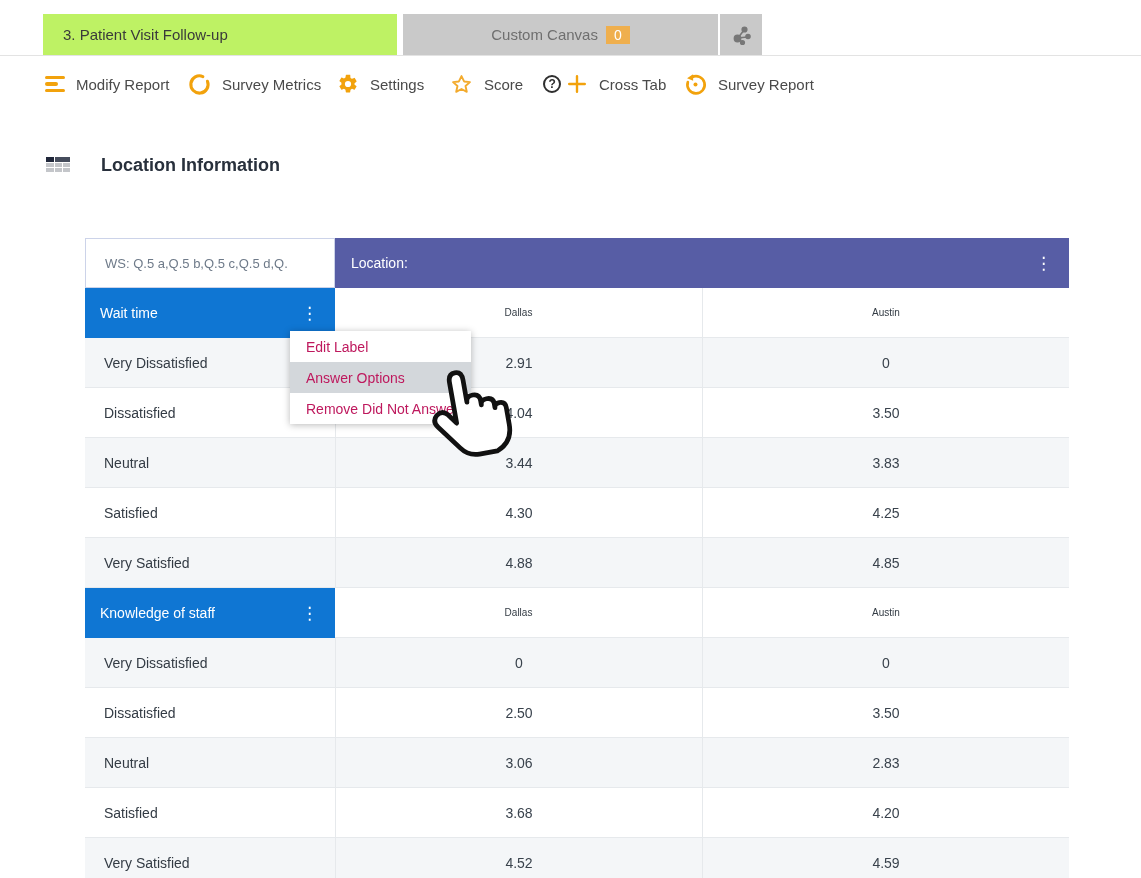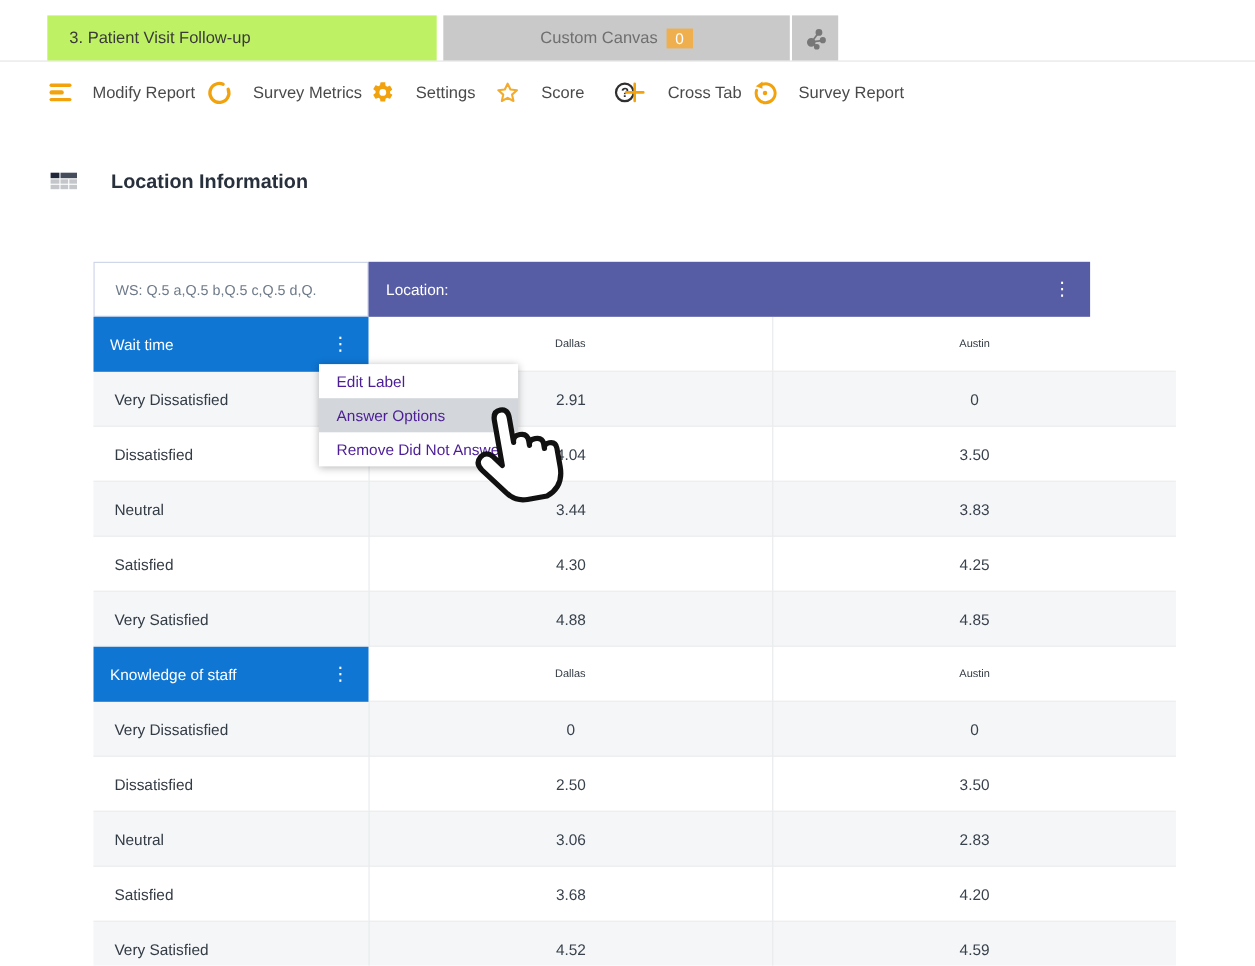--- a/index.html
+++ b/index.html
@@ -13,21 +13,21 @@
   .tab-active { left:43px; width:354px; background:#bef264; padding-left:20px;
                 font-size:15px; color:#3a3a3a; cursor:pointer; }
   .tab-inactive { left:403px; width:315px; background:#c9c9c9; justify-content:center;
                   font-size:15px; color:#6f6f6f; cursor:pointer; }
   .tab-badge { display:inline-block; margin-left:8px; background:#efaf4e; color:#fff;
                font-size:14px; padding:1px 8px; }
   .tab-iconbox { left:720px; width:42px; background:#c9c9c9; justify-content:center; cursor:pointer; }
 
   
   .toolbar { position:absolute; top:68px; left:0; width:1141px; height:32px; }
-  .tool { position:absolute; top:0; height:32px; display:flex; align-items:center; gap:19px;
+  .tool { position:absolute; top:0; height:32px; display:flex; align-items:center; gap:11px;
           cursor:pointer; }
   .tool-label { font-size:15px; color:#4a4a4a; }
   .qmark { display:inline-flex; align-items:center; justify-content:center; width:18px; height:18px;
            border:2px solid #2f2f2f; border-radius:50%; font-size:12px; font-weight:bold; color:#2f2f2f;
            margin-left:9px; }
   .bars span { display:block; height:3.5px; border-radius:2px; background:#f2a20c; margin:3px 0; }
   .bars .b1 { width:20px; } .bars .b2 { width:13px; } .bars .b3 { width:20px; }
 
   
   .section-head { position:absolute; left:46px; top:155px; display:flex; align-items:center; }
@@ -39,39 +39,39 @@
   .section-title { margin-left:31px; font-size:18px; font-weight:bold; color:#28303c; }
 
   
   .ct { position:absolute; left:85px; top:238px; width:984px; }
   .ct-row { display:flex; width:984px; height:50px; }
   .cell { display:flex; align-items:center; }
   .col-label { width:250px; }
   .col-val   { width:367px; justify-content:center; }
   .corner { width:250px; background:#fff; border:1px solid #ccd3e9; padding-left:19px;
             font-size:13px; color:#6e7a89; }
-  .banner { width:656px; background:#575da5; color:#fff; font-size:14px;
+  .banner { width:734px; background:#575da5; color:#fff; font-size:14px;
             padding-left:16px; position:relative; }
   .group-cell { width:250px; background:#0f76d3; color:#fff; font-size:14px;
                 padding-left:15px; position:relative;align-items:center; }
   .kebab { position:absolute; right:12px; top:50%; transform:translateY(-50%);
            color:#fff; font-size:17px; line-height:1; cursor:pointer; padding:2px 5px; }
   .colhead { background:#fff; border-bottom:1px solid #e6e9ec; font-size:10px; color:#333b44; }
   .colhead + .colhead { border-left:1px solid #e6e9ec; }
   .rowlabel { padding-left:19px; font-size:14px; color:#333b44; border-bottom:1px solid #e6e9ec; }
   .val { font-size:14px; color:#39424c; border-bottom:1px solid #e6e9ec;
          border-left:1px solid #e6e9ec; }
   .r-odd  .rowlabel, .r-odd .val  { background:#f4f6f8; }
   .r-even .rowlabel, .r-even .val { background:#ffffff; }
 
   
   .menu { position:absolute; left:290px; top:331px; width:181px; background:#fff;
           box-shadow:0 1px 7px rgba(0,0,0,0.28); z-index:20; }
   .menu-item { height:31px; display:flex; align-items:center; padding-left:16px;
-               font-size:14px; color:#4c1d95; cursor:pointer; }
+               font-size:14px; color:#be185d; cursor:pointer; }
   .menu-item.active { background:#d3d7db; }
 
   
   .hand { position:absolute; left:426px; top:364px; width:86px; height:100px; z-index:30;
           transform:rotate(-10deg); pointer-events:none; }
 </style>
 </head>
 <body>
 
 <div id="app">

